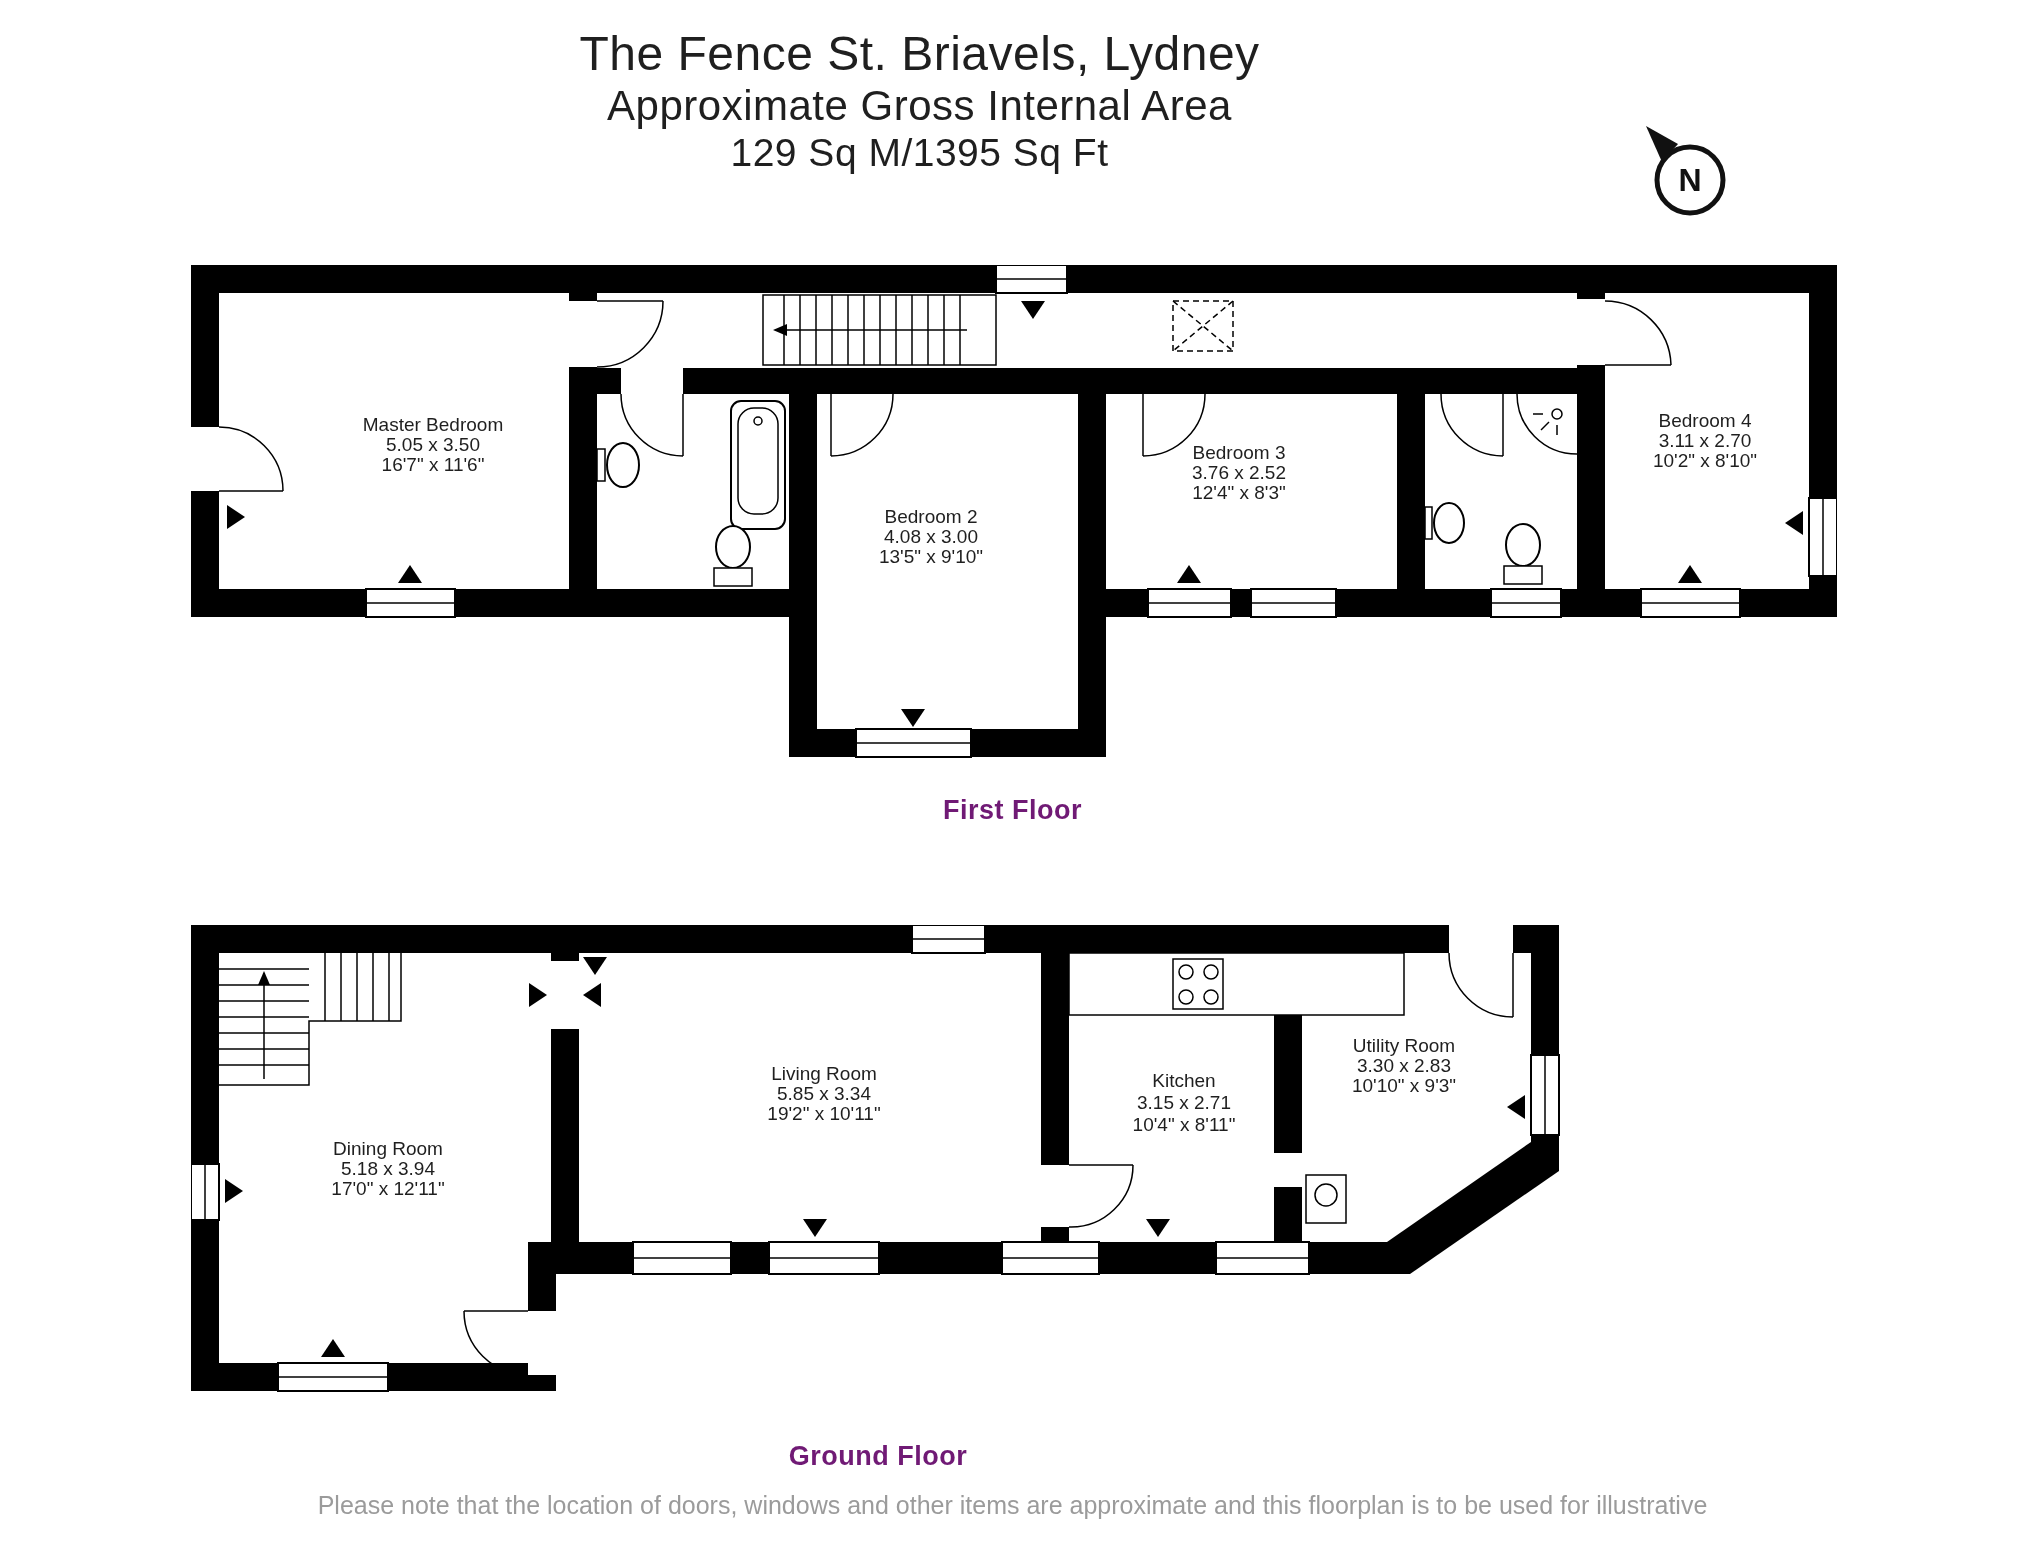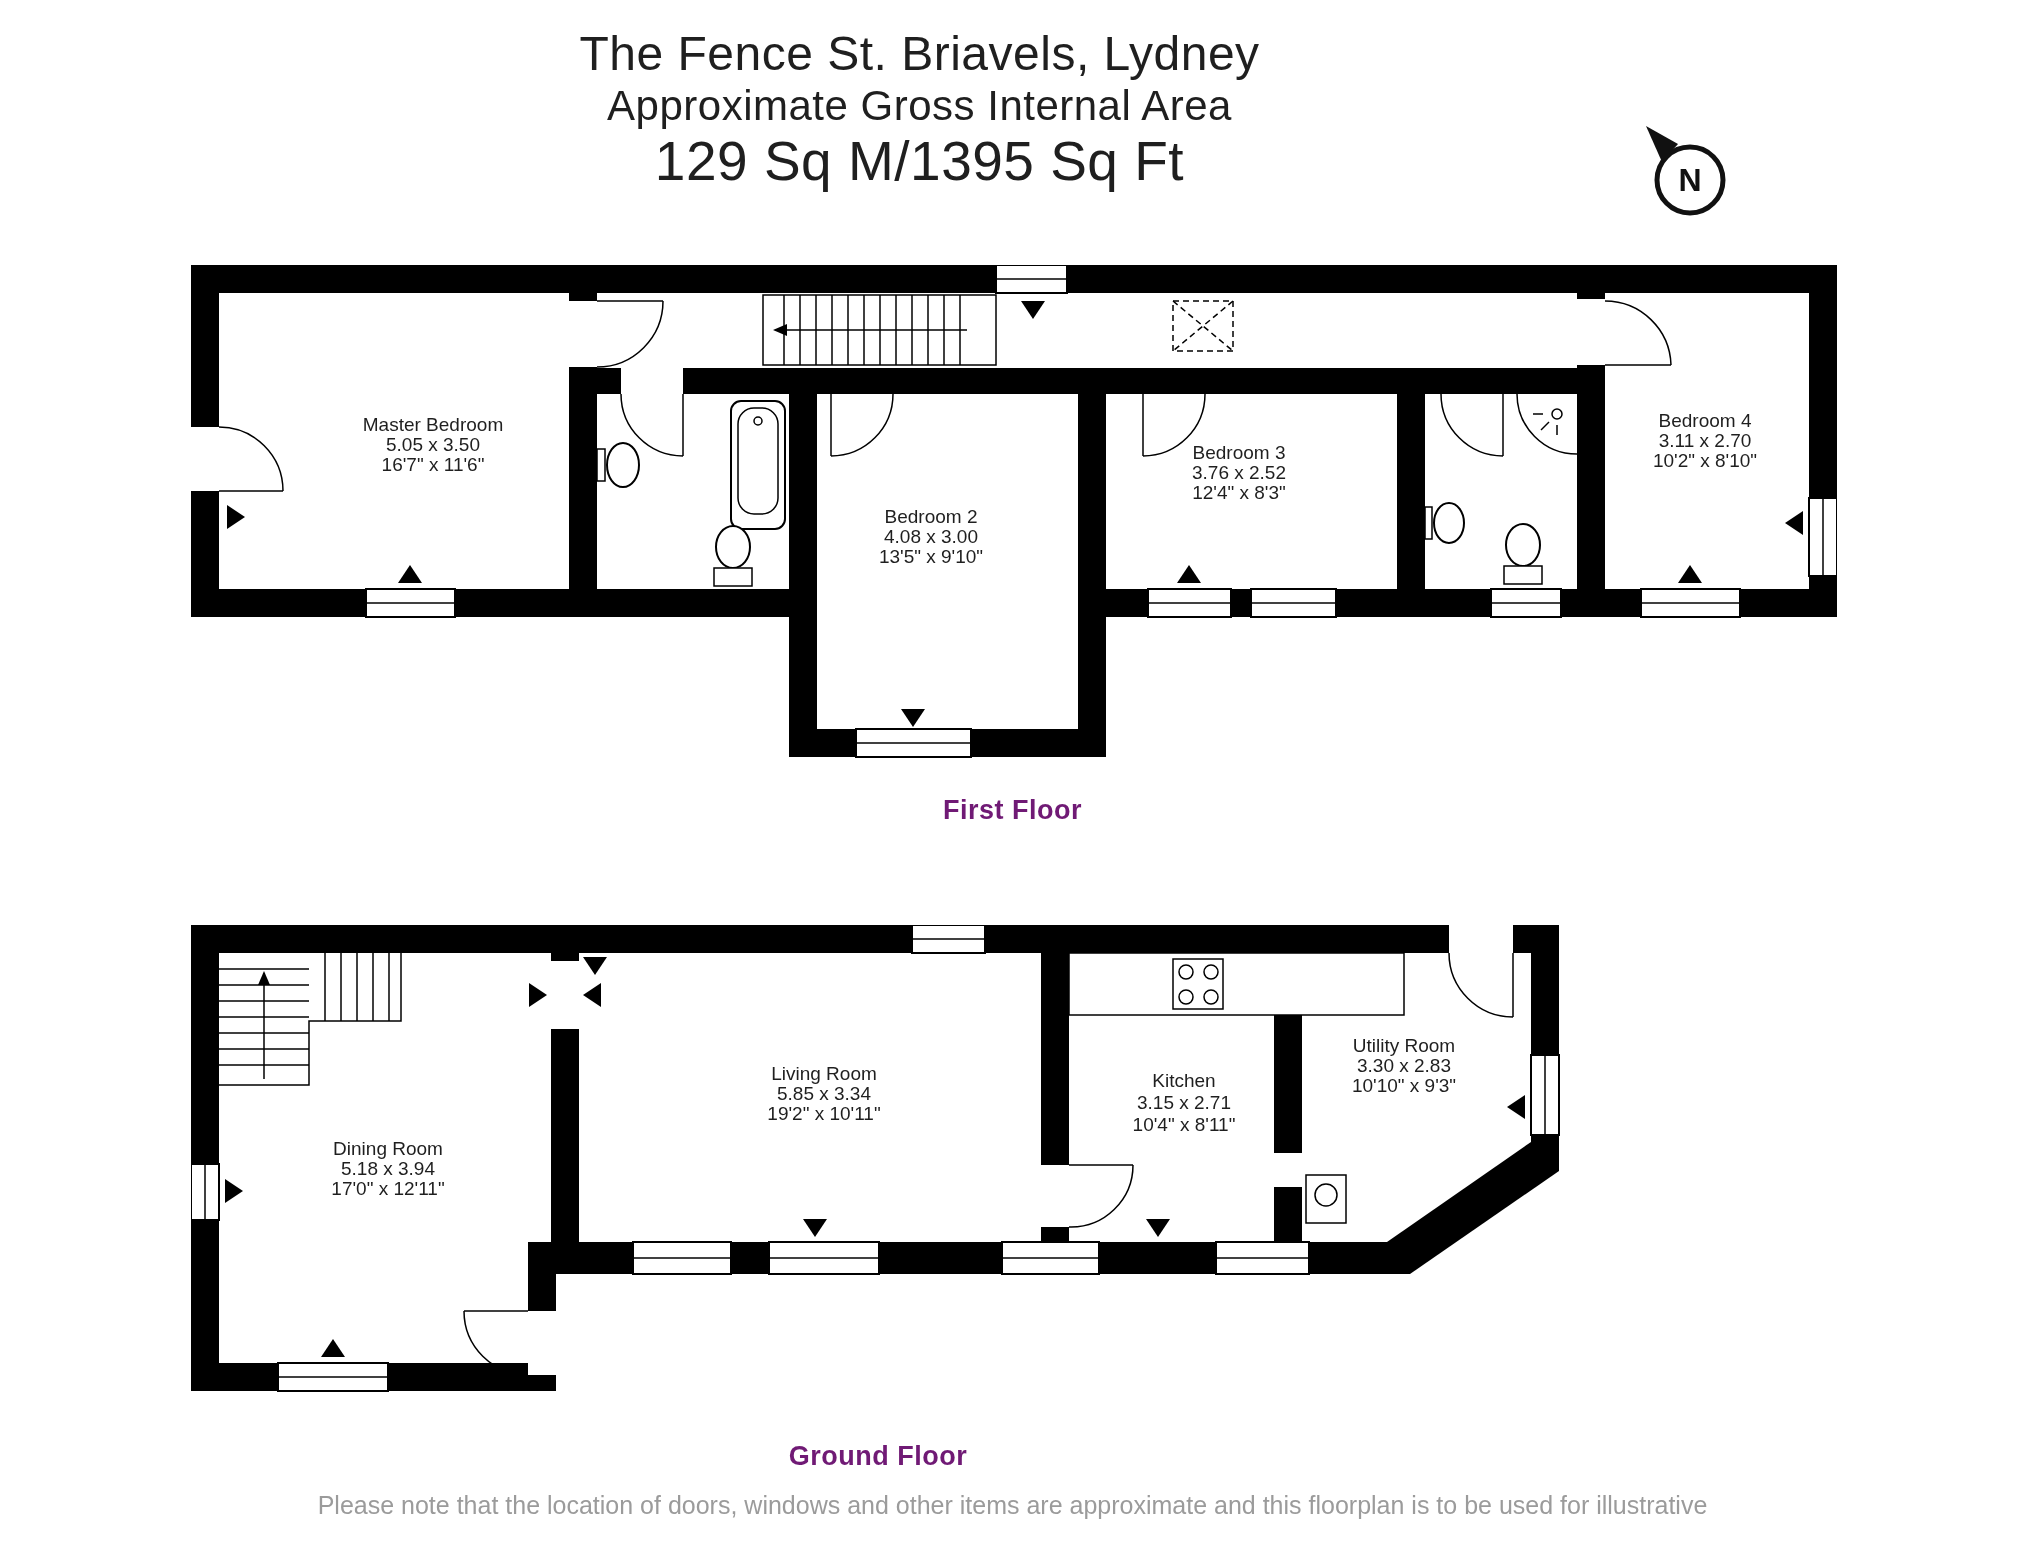--- a/index.html
+++ b/index.html
@@ -9,21 +9,21 @@
     font-family:"Liberation Sans", sans-serif;
     position:relative;
     overflow:hidden;
     color:#1f1f1f;
   }
   .abs{position:absolute;}
   
   .header{left:0;top:26px;width:1839px;text-align:center;line-height:1.16;}
   .header .title{font-size:48px;font-weight:400;letter-spacing:0.5px;}
   .header .subtitle{font-size:42px;font-weight:400;letter-spacing:0.5px;}
-  .header .area{font-size:55px;font-weight:400;letter-spacing:0.5px;}
+  .header .area{font-size:39px;font-weight:400;letter-spacing:0.5px;}
   
   .compass{left:1626px;top:110px;width:128px;height:128px;}
   
   .first-floor-svg{left:191px;top:265px;}
   .ground-floor-svg{left:191px;top:925px;}
   .floor-label{font-size:27px;font-weight:700;letter-spacing:0.5px;text-align:center;color:#701a75;}
   .first-floor-label{left:0;top:795px;width:2025px;}
   .ground-floor-label{left:191px;top:1441px;width:1374px;}
   
   .disclaimer{left:0;top:1489px;width:2025px;text-align:center;color:#9b9b9b;font-size:25px;line-height:1.32;}

